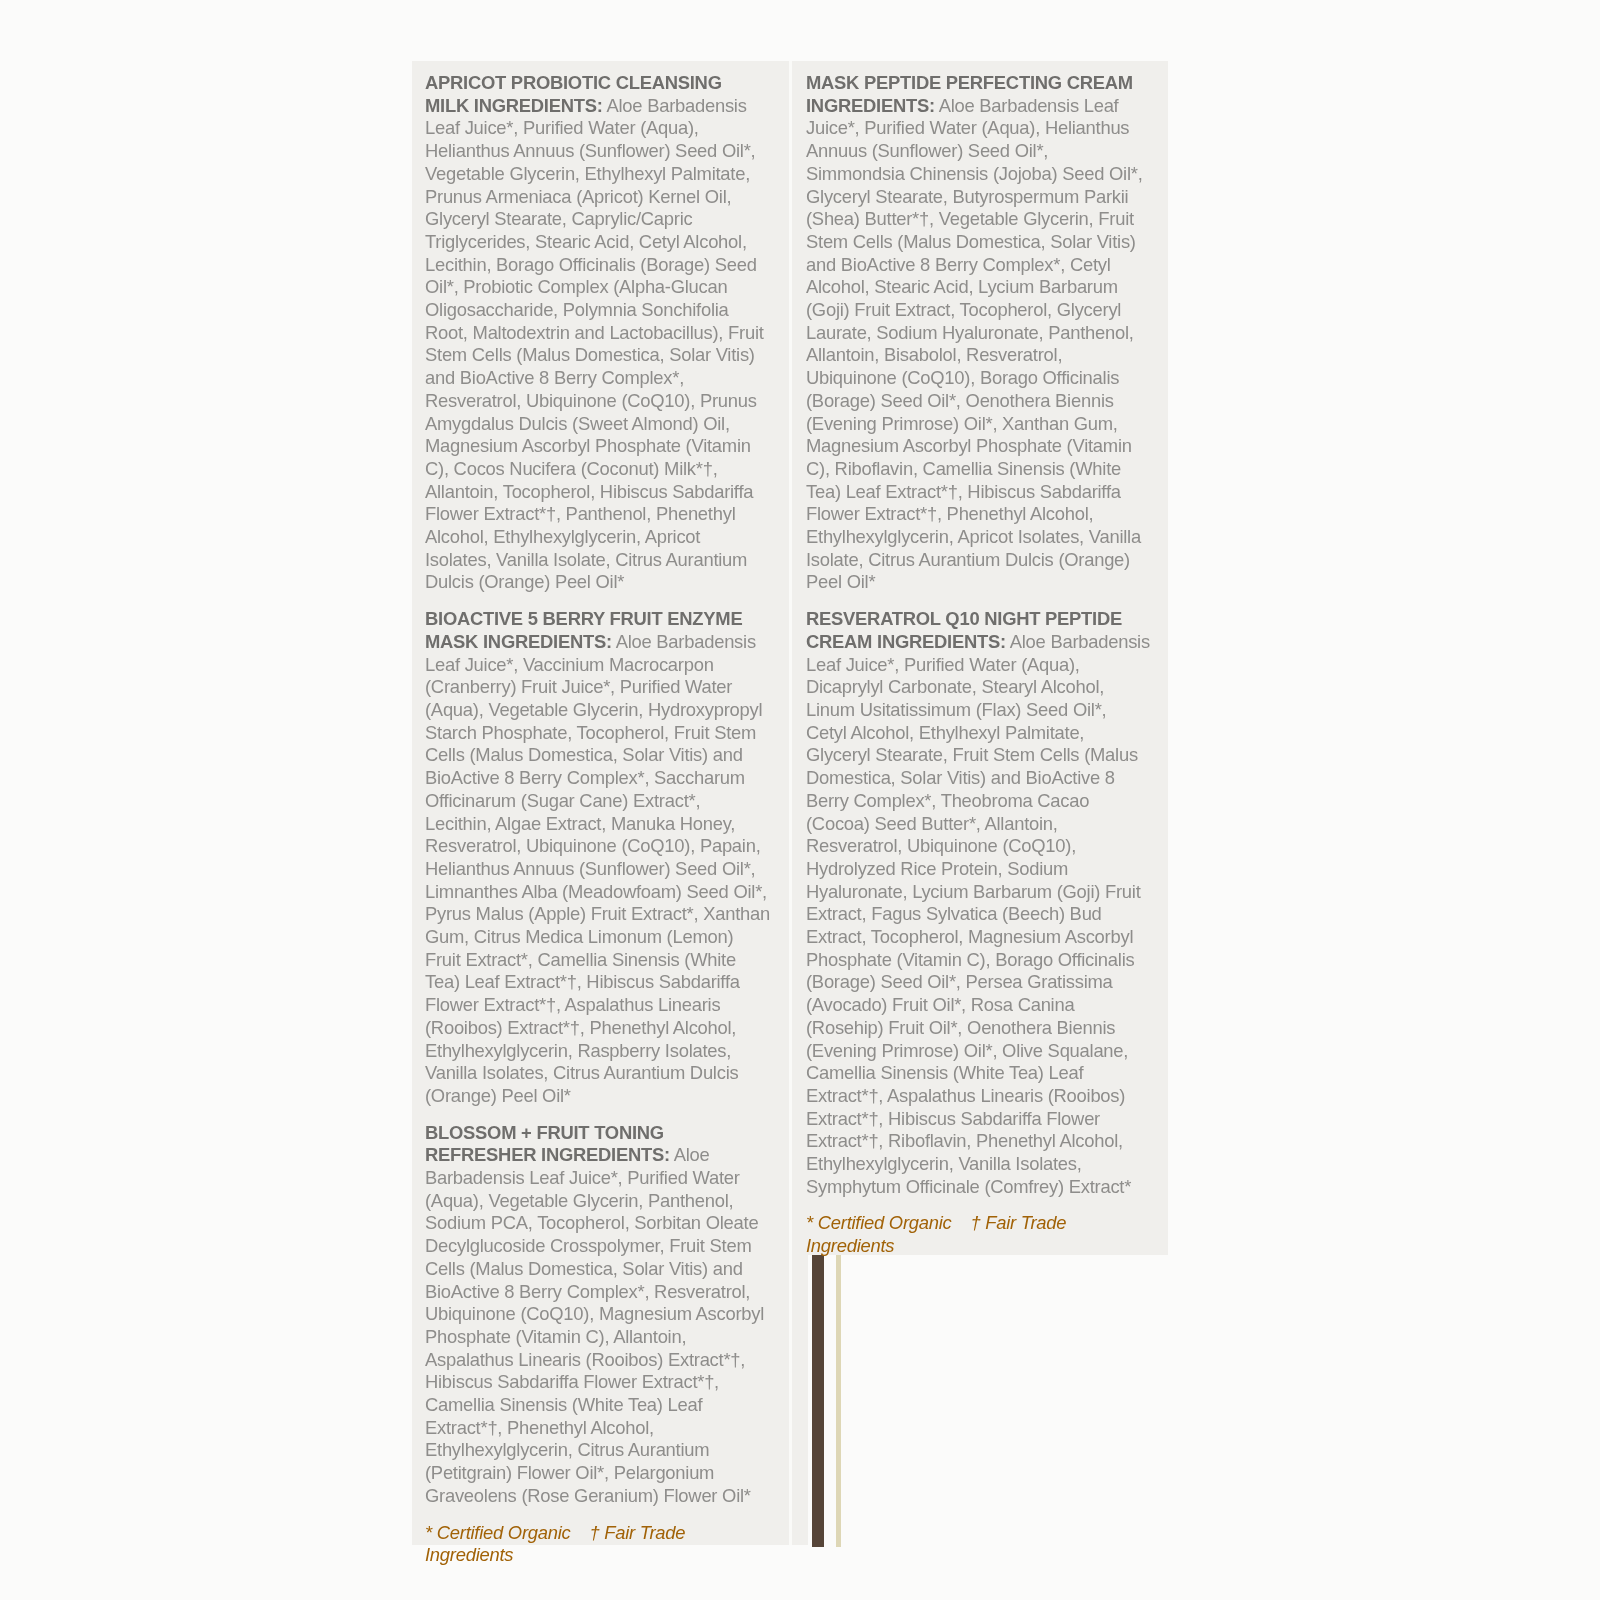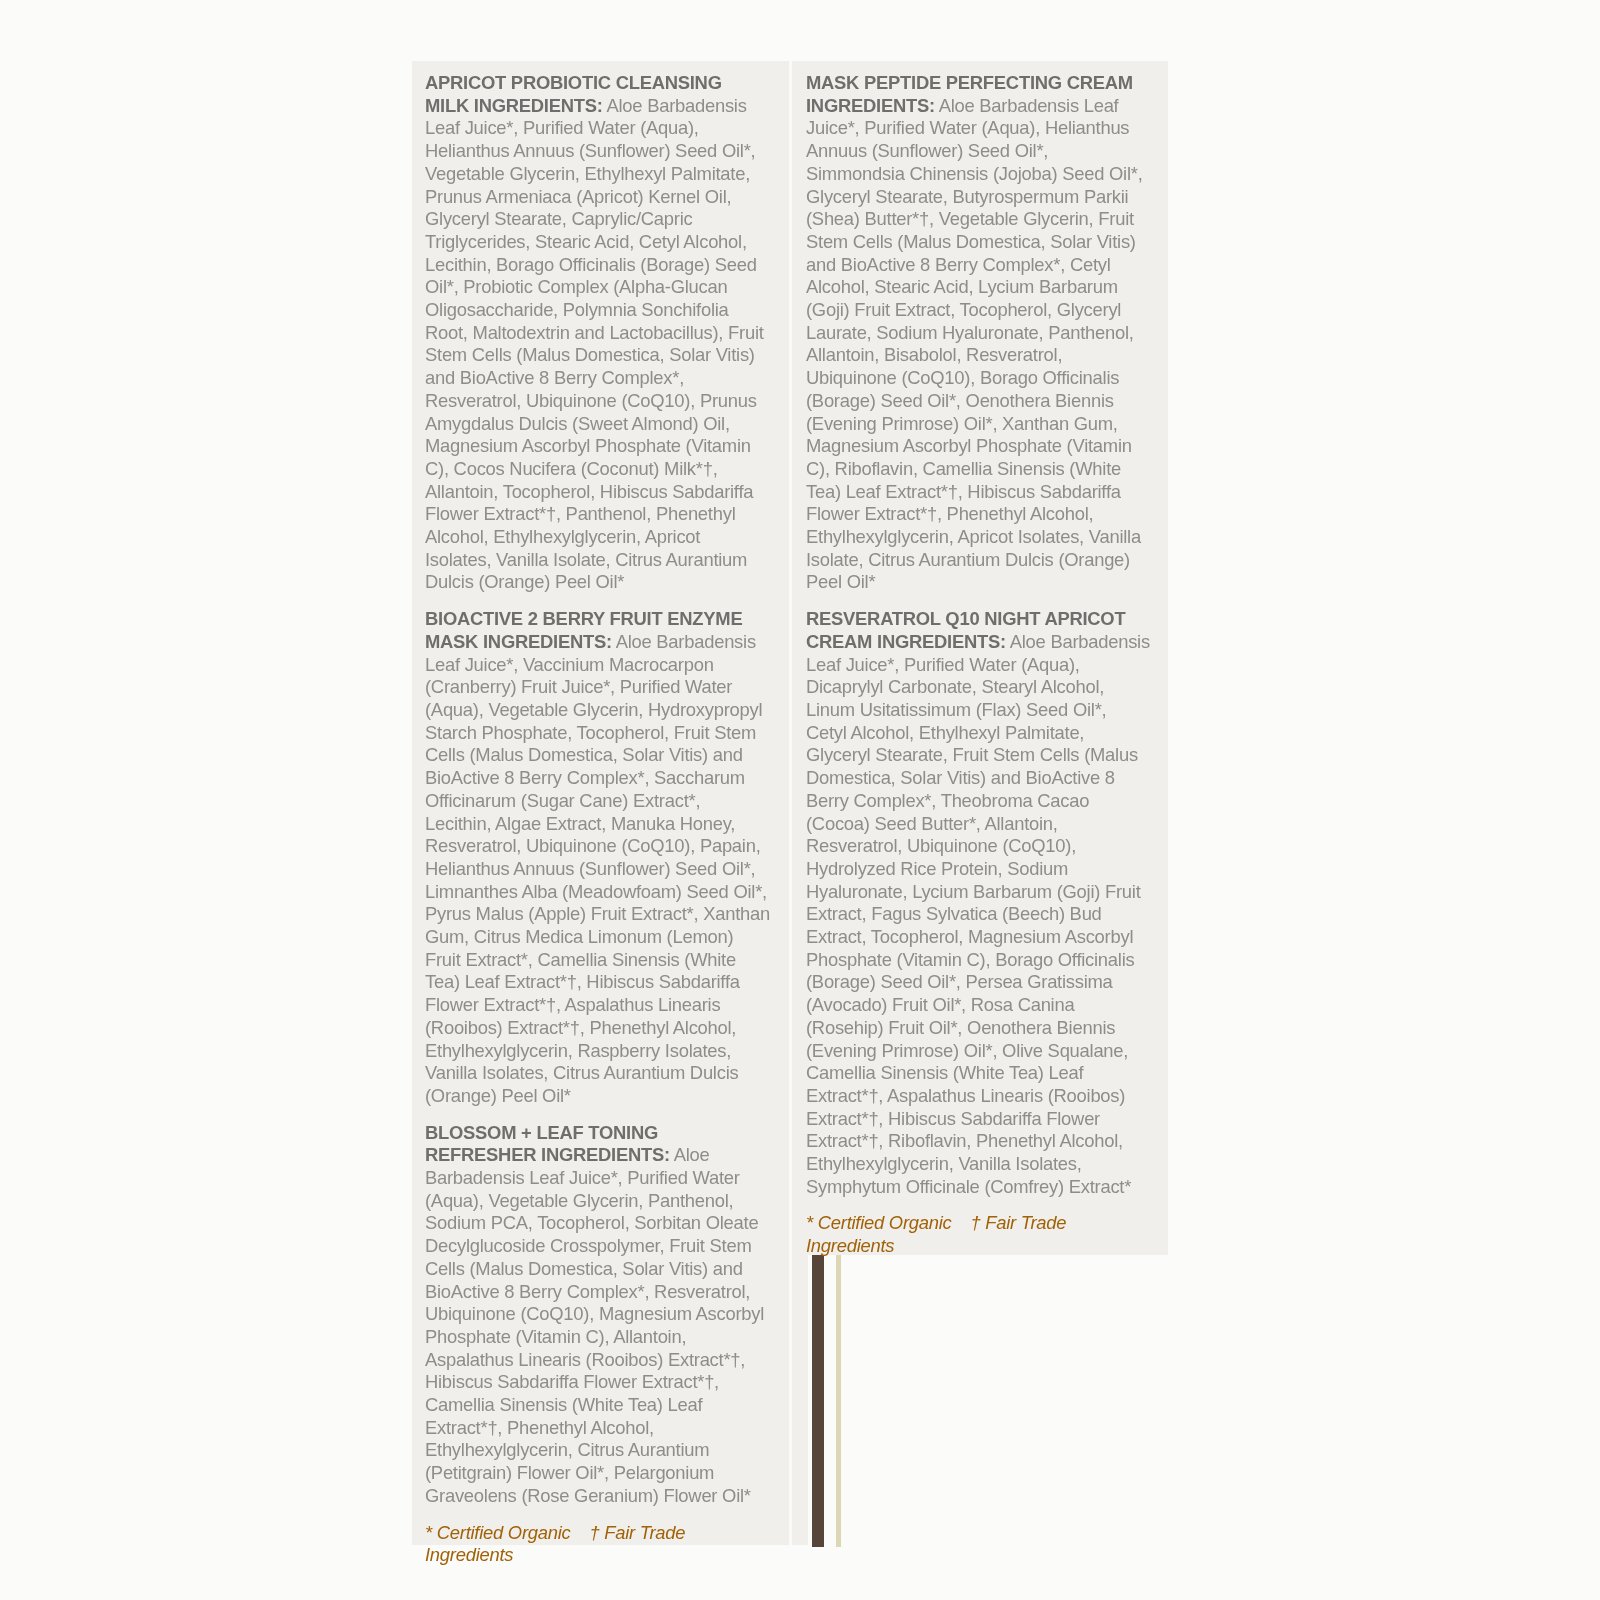--- a/index.html
+++ b/index.html
@@ -80,40 +80,40 @@
   <div class="fold-seam"></div>
   <div class="edge-dark"></div>
   <div class="edge-cream"></div>
 
   <div class="col col-left">
     <p class="section">
       <span class="heading">APRICOT PROBIOTIC CLEANSING MILK INGREDIENTS:</span>
       <span>Aloe Barbadensis Leaf Juice*, Purified Water (Aqua), Helianthus Annuus (Sunflower) Seed Oil*, Vegetable Glycerin, Ethylhexyl Palmitate, Prunus Armeniaca (Apricot) Kernel Oil, Glyceryl Stearate, Caprylic/Capric Triglycerides, Stearic Acid, Cetyl Alcohol, Lecithin, Borago Officinalis (Borage) Seed Oil*, Probiotic Complex (Alpha-Glucan Oligosaccharide, Polymnia Sonchifolia Root, Maltodextrin and Lactobacillus), Fruit Stem Cells (Malus Domestica, Solar Vitis) and BioActive 8 Berry Complex*, Resveratrol, Ubiquinone (CoQ10), Prunus Amygdalus Dulcis (Sweet Almond) Oil, Magnesium Ascorbyl Phosphate (Vitamin C), Cocos Nucifera (Coconut) Milk*†, Allantoin, Tocopherol, Hibiscus Sabdariffa Flower Extract*†, Panthenol, Phenethyl Alcohol, Ethylhexylglycerin, Apricot Isolates, Vanilla Isolate, Citrus Aurantium Dulcis (Orange) Peel Oil*</span>
     </p>
     <p class="section">
-      <span class="heading">BIOACTIVE 2 BERRY FRUIT ENZYME MASK INGREDIENTS:</span>
+      <span class="heading">BIOACTIVE 5 BERRY FRUIT ENZYME MASK INGREDIENTS:</span>
       <span>Aloe Barbadensis Leaf Juice*, Vaccinium Macrocarpon (Cranberry) Fruit Juice*, Purified Water (Aqua), Vegetable Glycerin, Hydroxypropyl Starch Phosphate, Tocopherol, Fruit Stem Cells (Malus Domestica, Solar Vitis) and BioActive 8 Berry Complex*, Saccharum Officinarum (Sugar Cane) Extract*, Lecithin, Algae Extract, Manuka Honey, Resveratrol, Ubiquinone (CoQ10), Papain, Helianthus Annuus (Sunflower) Seed Oil*, Limnanthes Alba (Meadowfoam) Seed Oil*, Pyrus Malus (Apple) Fruit Extract*, Xanthan Gum, Citrus Medica Limonum (Lemon) Fruit Extract*, Camellia Sinensis (White Tea) Leaf Extract*†, Hibiscus Sabdariffa Flower Extract*†, Aspalathus Linearis (Rooibos) Extract*†, Phenethyl Alcohol, Ethylhexylglycerin, Raspberry Isolates, Vanilla Isolates, Citrus Aurantium Dulcis (Orange) Peel Oil*</span>
     </p>
     <p class="section">
-      <span class="heading">BLOSSOM + LEAF TONING REFRESHER INGREDIENTS:</span>
+      <span class="heading">BLOSSOM + FRUIT TONING REFRESHER INGREDIENTS:</span>
       <span>Aloe Barbadensis Leaf Juice*, Purified Water (Aqua), Vegetable Glycerin, Panthenol, Sodium PCA, Tocopherol, Sorbitan Oleate Decylglucoside Crosspolymer, Fruit Stem Cells (Malus Domestica, Solar Vitis) and BioActive 8 Berry Complex*, Resveratrol, Ubiquinone (CoQ10), Magnesium Ascorbyl Phosphate (Vitamin C), Allantoin, Aspalathus Linearis (Rooibos) Extract*†, Hibiscus Sabdariffa Flower Extract*†, Camellia Sinensis (White Tea) Leaf Extract*†, Phenethyl Alcohol, Ethylhexylglycerin, Citrus Aurantium (Petitgrain) Flower Oil*, Pelargonium Graveolens (Rose Geranium) Flower Oil*</span>
     </p>
     <p class="footnote">
       <span class="fn-part">* Certified Organic</span>
       <span class="fn-part">† Fair Trade Ingredients</span>
     </p>
   </div>
 
   <div class="col col-right">
     <p class="section">
       <span class="heading">MASK PEPTIDE PERFECTING CREAM INGREDIENTS:</span>
       <span>Aloe Barbadensis Leaf Juice*, Purified Water (Aqua), Helianthus Annuus (Sunflower) Seed Oil*, Simmondsia Chinensis (Jojoba) Seed Oil*, Glyceryl Stearate, Butyrospermum Parkii (Shea) Butter*†, Vegetable Glycerin, Fruit Stem Cells (Malus Domestica, Solar Vitis) and BioActive 8 Berry Complex*, Cetyl Alcohol, Stearic Acid, Lycium Barbarum (Goji) Fruit Extract, Tocopherol, Glyceryl Laurate, Sodium Hyaluronate, Panthenol, Allantoin, Bisabolol, Resveratrol, Ubiquinone (CoQ10), Borago Officinalis (Borage) Seed Oil*, Oenothera Biennis (Evening Primrose) Oil*, Xanthan Gum, Magnesium Ascorbyl Phosphate (Vitamin C), Riboflavin, Camellia Sinensis (White Tea) Leaf Extract*†, Hibiscus Sabdariffa Flower Extract*†, Phenethyl Alcohol, Ethylhexylglycerin, Apricot Isolates, Vanilla Isolate, Citrus Aurantium Dulcis (Orange) Peel Oil*</span>
     </p>
     <p class="section">
-      <span class="heading">RESVERATROL Q10 NIGHT APRICOT CREAM INGREDIENTS:</span>
+      <span class="heading">RESVERATROL Q10 NIGHT PEPTIDE CREAM INGREDIENTS:</span>
       <span>Aloe Barbadensis Leaf Juice*, Purified Water (Aqua), Dicaprylyl Carbonate, Stearyl Alcohol, Linum Usitatissimum (Flax) Seed Oil*, Cetyl Alcohol, Ethylhexyl Palmitate, Glyceryl Stearate, Fruit Stem Cells (Malus Domestica, Solar Vitis) and BioActive 8 Berry Complex*, Theobroma Cacao (Cocoa) Seed Butter*, Allantoin, Resveratrol, Ubiquinone (CoQ10), Hydrolyzed Rice Protein, Sodium Hyaluronate, Lycium Barbarum (Goji) Fruit Extract, Fagus Sylvatica (Beech) Bud Extract, Tocopherol, Magnesium Ascorbyl Phosphate (Vitamin C), Borago Officinalis (Borage) Seed Oil*, Persea Gratissima (Avocado) Fruit Oil*, Rosa Canina (Rosehip) Fruit Oil*, Oenothera Biennis (Evening Primrose) Oil*, Olive Squalane, Camellia Sinensis (White Tea) Leaf Extract*†, Aspalathus Linearis (Rooibos) Extract*†, Hibiscus Sabdariffa Flower Extract*†, Riboflavin, Phenethyl Alcohol, Ethylhexylglycerin, Vanilla Isolates, Symphytum Officinale (Comfrey) Extract*</span>
     </p>
     <p class="footnote">
       <span class="fn-part">* Certified Organic</span>
       <span class="fn-part">† Fair Trade Ingredients</span>
     </p>
   </div>
 
 </div>
 

